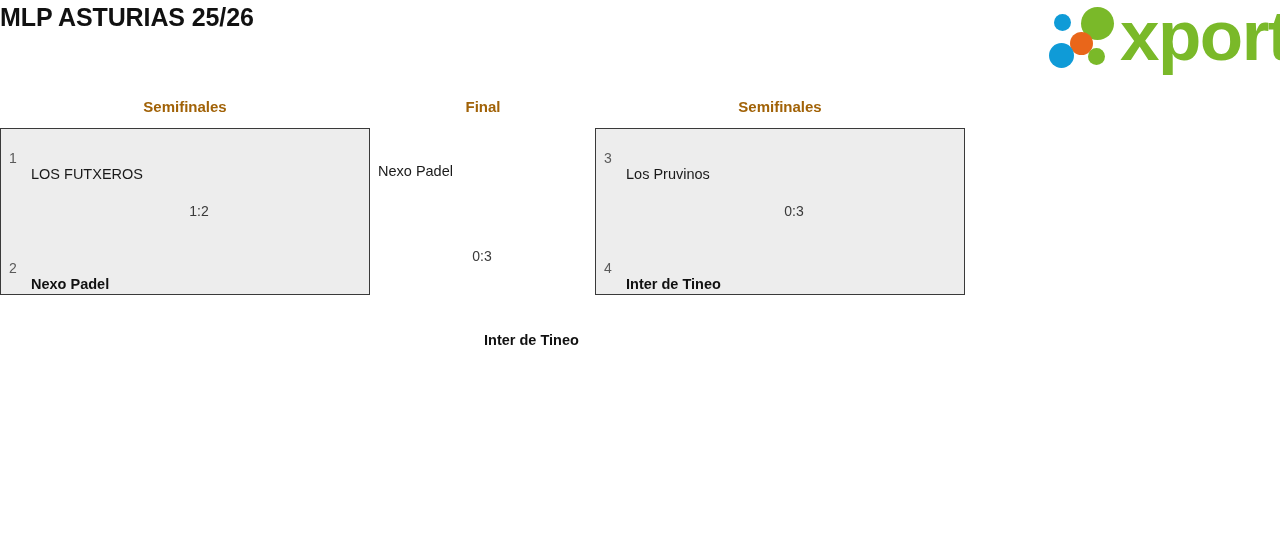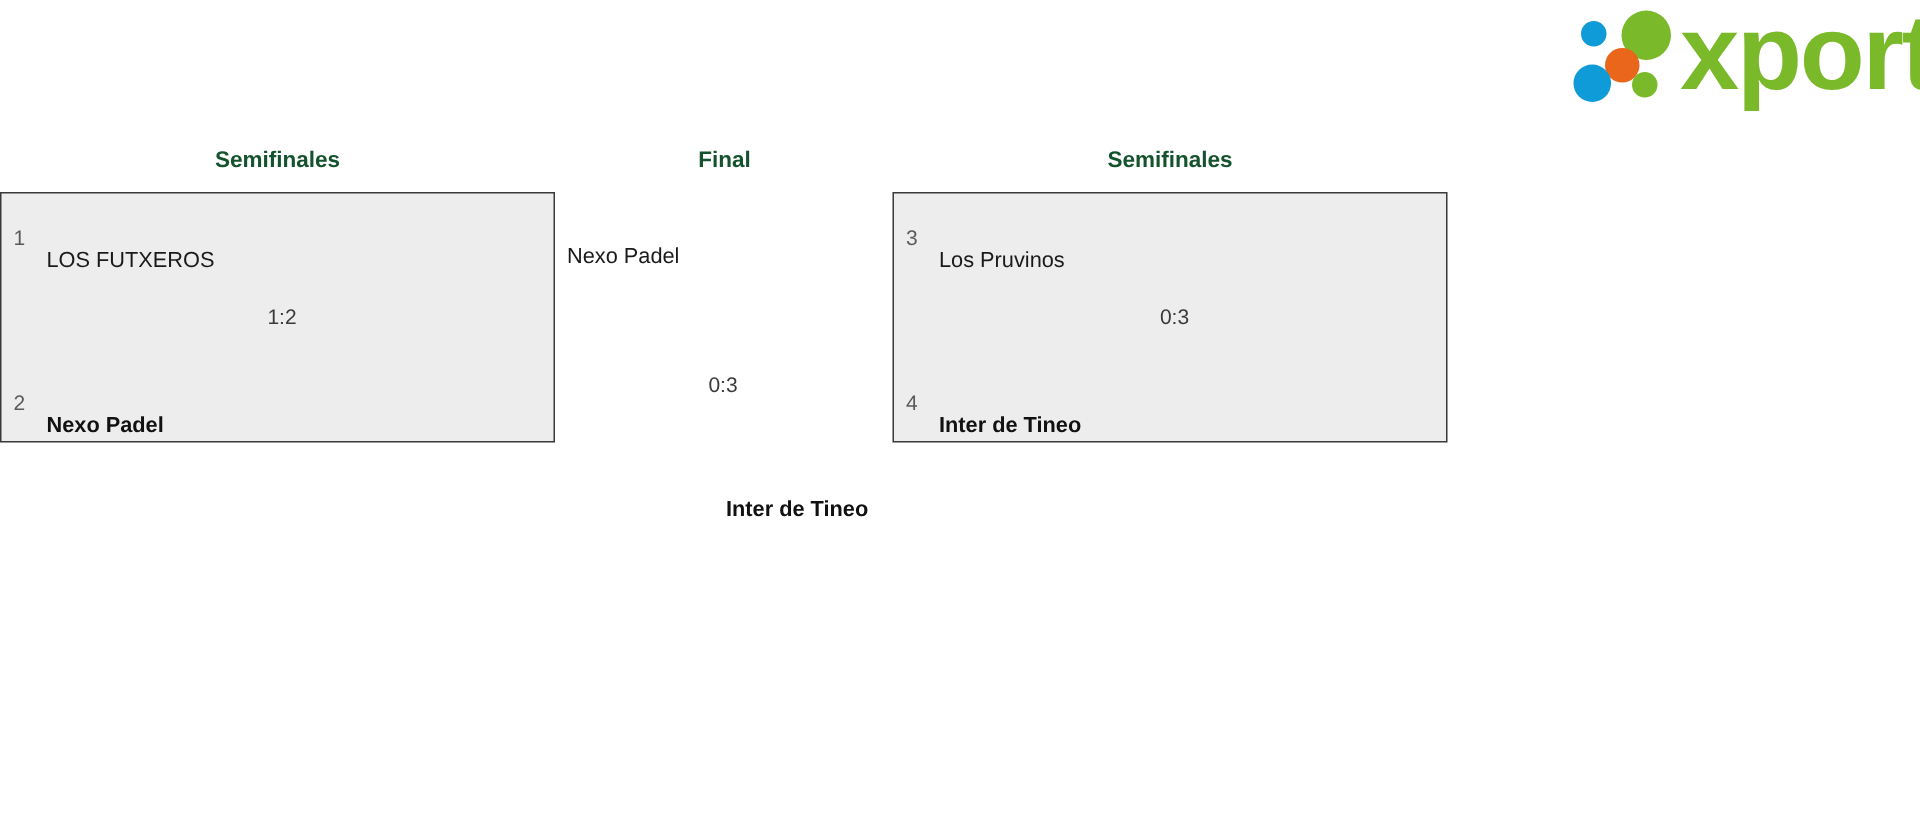--- a/index.html
+++ b/index.html
@@ -67,21 +67,21 @@
     font-weight: 700;
     letter-spacing: -1.5px;
     color: #7ab929;
   }
 
   
   .round-heading {
     position: absolute;
     font-size: 15px;
     font-weight: 700;
-    color: #14532d;
+    color: #a16207;
     text-align: center;
     white-space: nowrap;
     transform: translateX(-50%);
   }
   #round-heading-left   { left: 185px; top: 98px; }
   #round-heading-final  { left: 483px; top: 98px; }
   #round-heading-right  { left: 780px; top: 98px; }
 
   
   .match-box {
@@ -122,21 +122,21 @@
   }
   .team-name.winner {
     font-weight: 700;
     color: #111111;
   }
 
   .match-score {
     position: absolute;
     top: 74px;
     width: 100%;
-    left: 3px;
+    left: 14px;
     text-align: center;
     font-size: 14px;
     font-weight: 400;
     color: #3a3a3a;
   }
 
   
   .final-competitor {
     position: absolute;
     font-size: 14.5px;
@@ -162,20 +162,21 @@
     left: 484px;
     top: 332px;
     font-weight: 700;
     color: #111111;
   }
 </style>
 </head>
 <body>
 
 <div id="header-title">
+  <span class="title-line">MLP ASTURIAS 25/26</span>
 </div>
 
 <div id="brand-logo">
   <div class="dots">
     <span class="dot dot-blue-sm"></span>
     <span class="dot dot-green-lg"></span>
     <span class="dot dot-orange"></span>
     <span class="dot dot-blue-lg"></span>
     <span class="dot dot-green-sm"></span>
   </div>

